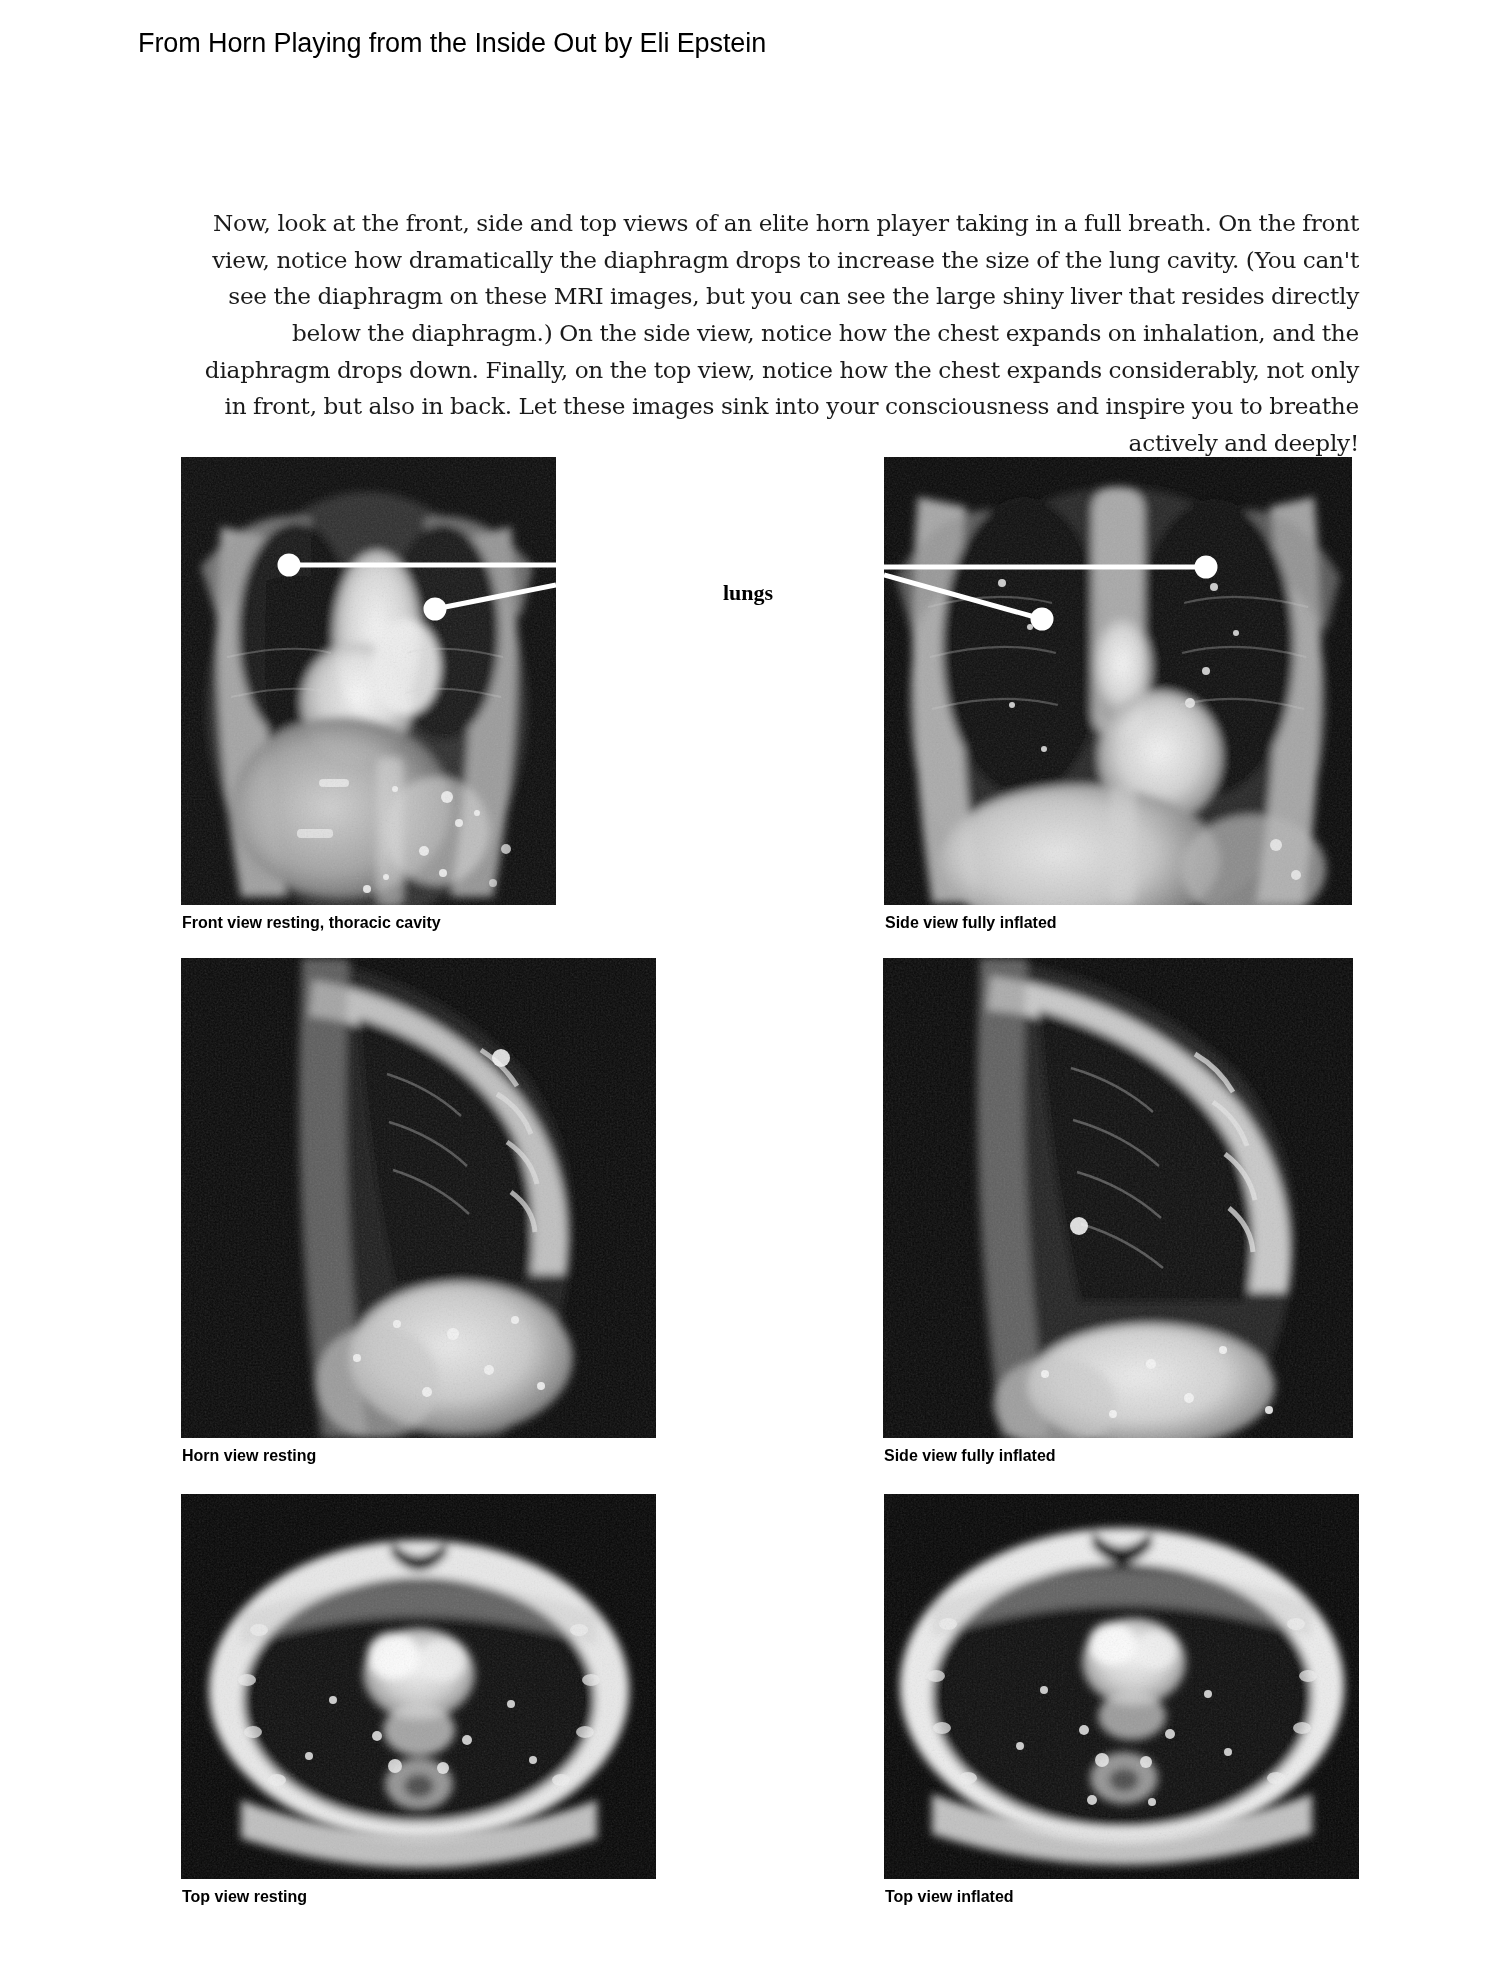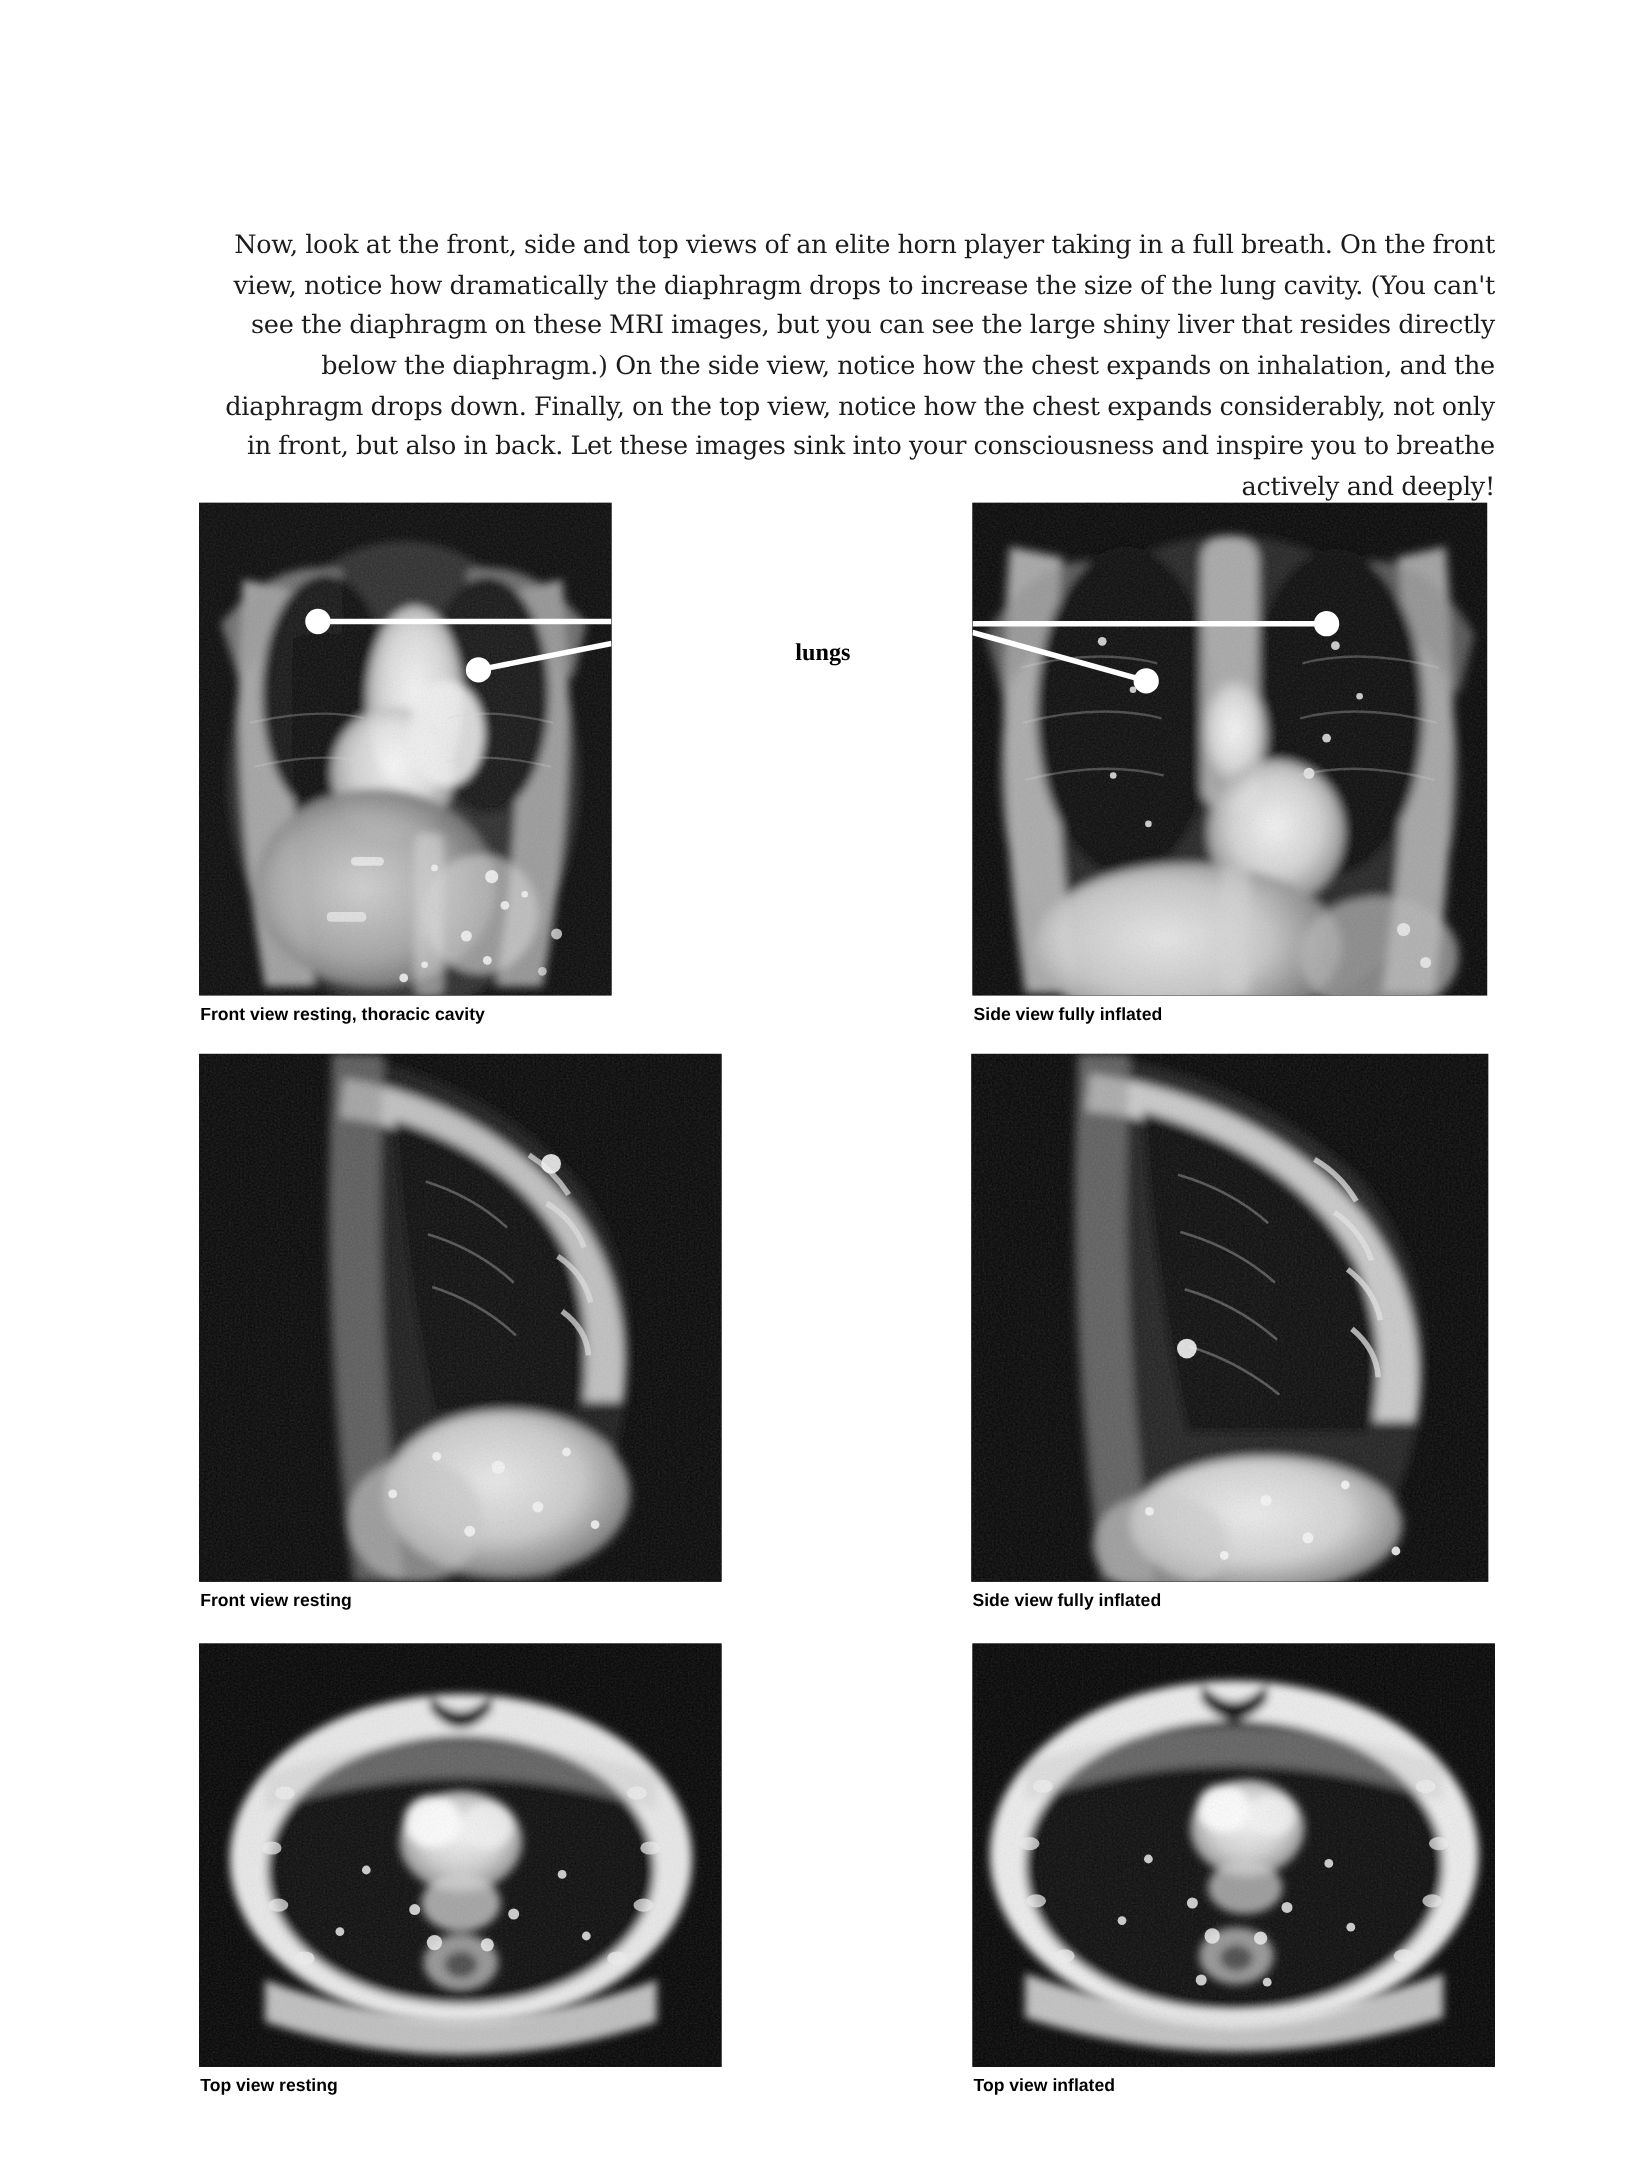--- a/index.html
+++ b/index.html
@@ -87,20 +87,21 @@
     white-space: nowrap;
   }
 
   svg { display: block; }
 </style>
 </head>
 <body>
 
 <div class="page">
 
+  <div class="doc-title">From Horn Playing from the Inside Out by Eli Epstein</div>
 
   <p class="body-text">Now, look at the front, side and top views of an elite horn player taking in a full breath. On the front view, notice how dramatically the diaphragm drops to increase the size of the lung cavity. (You can't see the diaphragm on these MRI images, but you can see the large shiny liver that resides directly below the diaphragm.) On the side view, notice how the chest expands on inhalation, and the diaphragm drops down. Finally, on the top view, notice how the chest expands considerably, not only in front, but also in back. Let these images sink into your consciousness and inspire you to breathe actively and deeply!</p>
 
   <div class="fig" id="fig-front-resting">
     <div class="frame">
       <svg width="375" height="448" viewBox="0 0 375 448" aria-hidden="true">
         <defs>
           <filter id="nz1" x="0" y="0" width="100%" height="100%">
             <feTurbulence type="fractalNoise" baseFrequency="0.62" numOctaves="4" seed="7" result="n"></feTurbulence>
             <feColorMatrix in="n" type="saturate" values="0"></feColorMatrix>
@@ -336,21 +337,21 @@
             <circle cx="334" cy="362" r="4"></circle>
               <circle cx="246" cy="434" r="5"></circle>
             <circle cx="216" cy="366" r="4"></circle>
               <circle cx="176" cy="400" r="4"></circle>
             <circle cx="360" cy="428" r="4"></circle>
           </g>
           <rect width="475" height="480" filter="url(#nz3)" opacity="0.34"></rect>
         </g>
       </svg>
     </div>
-    <div class="caption">Front view resting</div>
+    <div class="caption">Horn view resting</div>
   </div>
 
   <div class="fig" id="fig-side-inflated">
     <div class="frame">
       <svg width="470" height="480" viewBox="0 0 470 480" aria-hidden="true">
         <defs>
           <filter id="nz4" x="0" y="0" width="100%" height="100%">
             <feTurbulence type="fractalNoise" baseFrequency="0.57" numOctaves="4" seed="53" result="n"></feTurbulence>
             <feColorMatrix in="n" type="saturate" values="0"></feColorMatrix>
             <feComponentTransfer>

